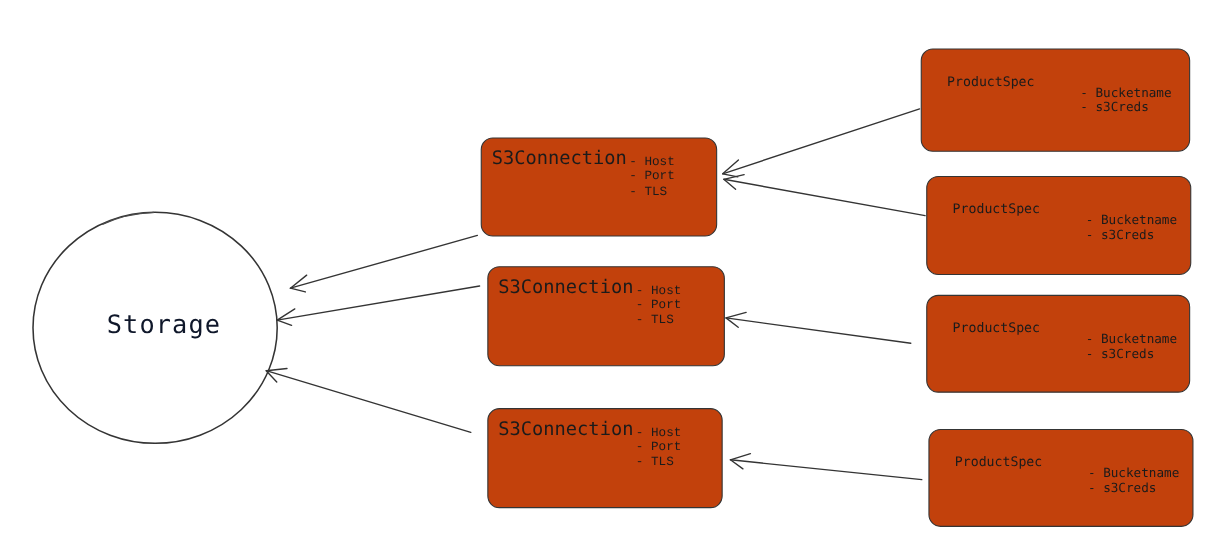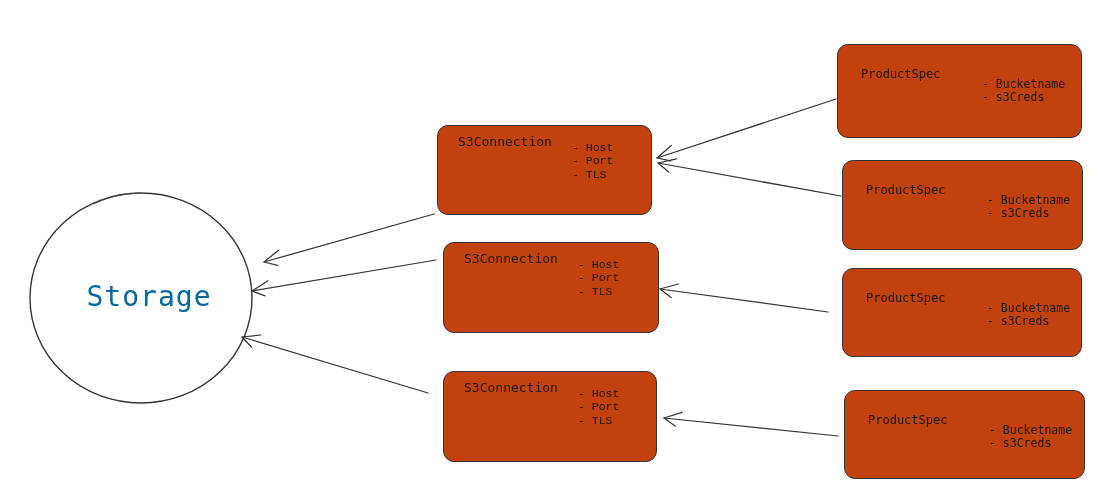--- a/index.html
+++ b/index.html
@@ -26,43 +26,43 @@
     border: 1.6px solid #343434;
     border-radius: 11px;
   }
 
   .node-title {
     position: absolute;
     font-weight: 500;
     white-space: nowrap;
     color: #1b1b1b;
   }
-  .s3c .node-title { left: 20px;  top: 8px;  font-size: 13px; }
+  .s3c .node-title { left: 9px;  top: 8px;  font-size: 17px; }
   .ps  .node-title { left: 23px; top: 22px; font-size: 12px; }
 
   .node-attrs {
     position: absolute;
     font-size: 11.5px;
     line-height: 13.3px;
     font-weight: 500;
     white-space: nowrap;
     color: #1b1b1b;
   }
   .s3c .node-attrs { left: 134px; top: 15px; font-family: Liberation Mono, monospace; }
   .ps  .node-attrs { left: 144px; top: 33px; }
 
   .storage-label {
     position: absolute;
     left: 149px;
     top: 296px;
     transform: translate(-50%, -50%);
-    font-size: 28px;
+    font-size: 23px;
     letter-spacing: 1px;
     font-weight: 500;
-    color: #0369a1;
+    color: #0f172a;
     white-space: nowrap;
   }
 </style>
 </head>
 <body>
 
 <div class="canvas">
 
   <svg class="layer" id="edge-layer" viewBox="0 0 1119 493" fill="none">
 

